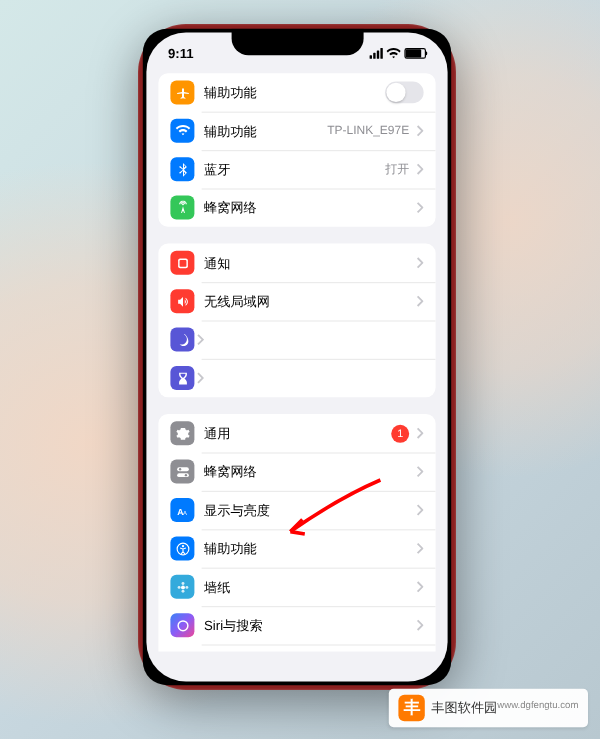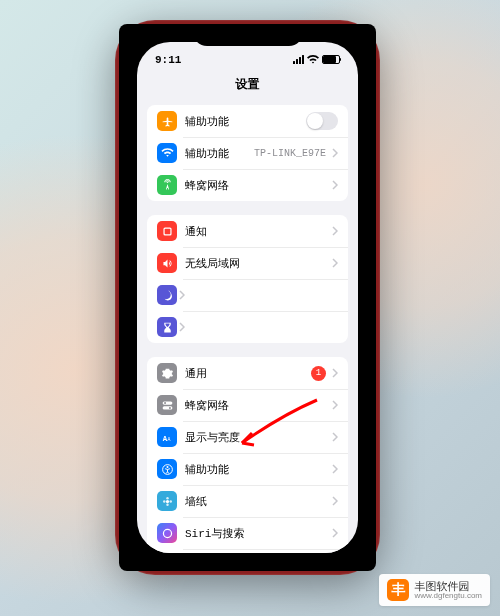--- a/index.html
+++ b/index.html
@@ -26,25 +26,24 @@
       height: 555px;
       background: #8b2020;
       border-radius: 40px;
       padding: 4px;
       box-shadow: 0 10px 40px rgba(0,0,0,0.4), inset 0 0 2px rgba(255,255,255,0.3);
     }
     .phone-inner {
       width: 100%;
       height: 100%;
       background: #000;
-      border-radius: 8px;
-      padding: 18px;
+      border-radius: 20px;
+      padding: 3px;
       position: relative;
       overflow: hidden;
-      font-family: Liberation Mono, monospace;
     }
     .screen {
       width: 100%;
       height: 100%;
       background: #f2f2f6;
       border-radius: 33px;
       overflow: hidden;
       position: relative;
     }
     .notch {
@@ -192,21 +191,21 @@
       height: 22px;
       background: #ff7a00;
       border-radius: 5px;
       display: flex;
       align-items: center;
       justify-content: center;
       color: #fff;
       font-size: 14px;
       font-weight: bold;
     }
-    .watermark-text { display: flex; flex-direction: column; line-height: 1.1; }
+    .watermark-text { display: flex; line-height: 1.1; }
     .watermark-sub { font-size: 8px; color: #888; }
     .gradient-siri {
       background: linear-gradient(135deg, #3b82f6, #8b5cf6, #ec4899);
     }
   </style>
 </head>
 <body>
 
 <div class="hand-bg"></div>
 
@@ -226,21 +225,20 @@
           </div>
           <svg width="12" height="9" viewBox="0 0 12 9">
               <path d="M6 8.5L7.2 7.3C6.5 6.6 5.5 6.6 4.8 7.3L6 8.5zM3.6 6.1C4.9 4.8 7.1 4.8 8.4 6.1L9.6 4.9C7.6 2.9 4.4 2.9 2.4 4.9L3.6 6.1zM1.2 3.7C3.9 1 8.1 1 10.8 3.7L12 2.5C8.7-.8 3.3-.8 0 2.5L1.2 3.7z" fill="#000"></path>
             </svg>
           <div class="battery">
               <div class="battery-fill"></div>
             </div>
         </div>
       </div>
 
-      <div class="header-title">设置</div>
 
       <div class="content">
 
         <div class="group">
           <div class="row">
             <div class="icon-wrap" style="background:#ff9500">
                 <svg viewBox="0 0 16 16">
                   <path d="M14 8l-5-1V4c0-.6-.4-1-1-1s-1 .4-1 1v3L2 8v1l5-.5V12l-1.5 1v1L8 13.5 10.5 14v-1L9 12V8.5l5 .5V8z" fill="#fff"></path>
                 </svg>
               </div>
@@ -248,20 +246,34 @@
             <div class="toggle"></div>
           </div>
           <div class="row">
             <div class="icon-wrap" style="background:#007aff">
                 <svg viewBox="0 0 16 16">
                   <path d="M8 12l1.5-1.5c-.8-.8-2.2-.8-3 0L8 12zM5 9c1.7-1.7 4.3-1.7 6 0l1.5-1.5c-2.5-2.5-6.5-2.5-9 0L5 9zM2 6c3.3-3.3 8.7-3.3 12 0l1.5-1.5c-4.1-4.1-10.9-4.1-15 0L2 6z" fill="#fff"></path>
                 </svg>
               </div>
             <span class="row-label">辅助功能</span>
             <span class="row-value">TP-LINK_E97E</span>
+            <span class="chevron">
+                <svg viewBox="0 0 6 10">
+                  <path d="M1 1l4 4-4 4" stroke="currentColor" stroke-width="1.5" fill="none"></path>
+                </svg>
+              </span>
+          </div>
+          <div class="row">
+            <div class="icon-wrap" style="background:#007aff">
+                <svg viewBox="0 0 16 16">
+                  <path d="M8 1v6L5 4 4 5l4 3-4 3 1 1 3-3v6l4-4-3-3 3-3-4-4zm1 2l1.5 1.5L9 6V3zm0 7l1.5 1.5L9 13v-3z" fill="#fff"></path>
+                </svg>
+              </div>
+            <span class="row-label">蓝牙</span>
+            <span class="row-value">打开</span>
             <span class="chevron">
                 <svg viewBox="0 0 6 10">
                   <path d="M1 1l4 4-4 4" stroke="currentColor" stroke-width="1.5" fill="none"></path>
                 </svg>
               </span>
           </div>
           <div class="row">
             <div class="icon-wrap" style="background:#34c759">
                 <svg viewBox="0 0 16 16">
                   <path d="M8 3c-.5 0-1 .5-1 1s.5 1 1 1 1-.5 1-1-.5-1-1-1zM8 6l-2 7h1l.5-2h1l.5 2h1L8 6zM4 4c0-2.2 1.8-4 4-4s4 1.8 4 4h-1c0-1.6-1.4-3-3-3S5 2.4 5 4H4zm1.5 0c0-1.4 1.1-2.5 2.5-2.5s2.5 1.1 2.5 2.5h-1c0-.8-.7-1.5-1.5-1.5S6.5 3.2 6.5 4h-1z" fill="#fff"></path>

